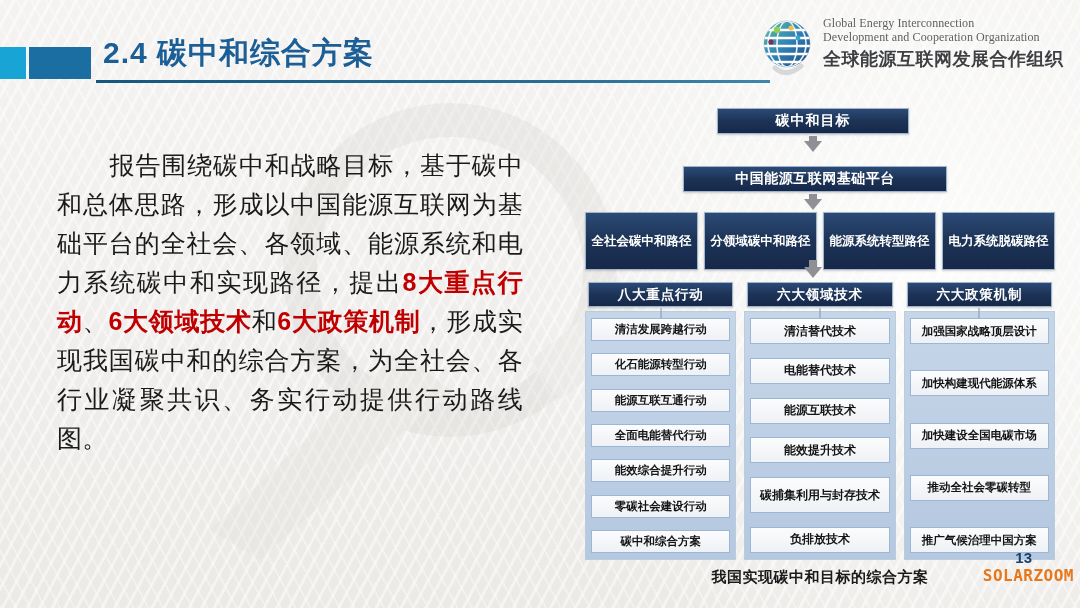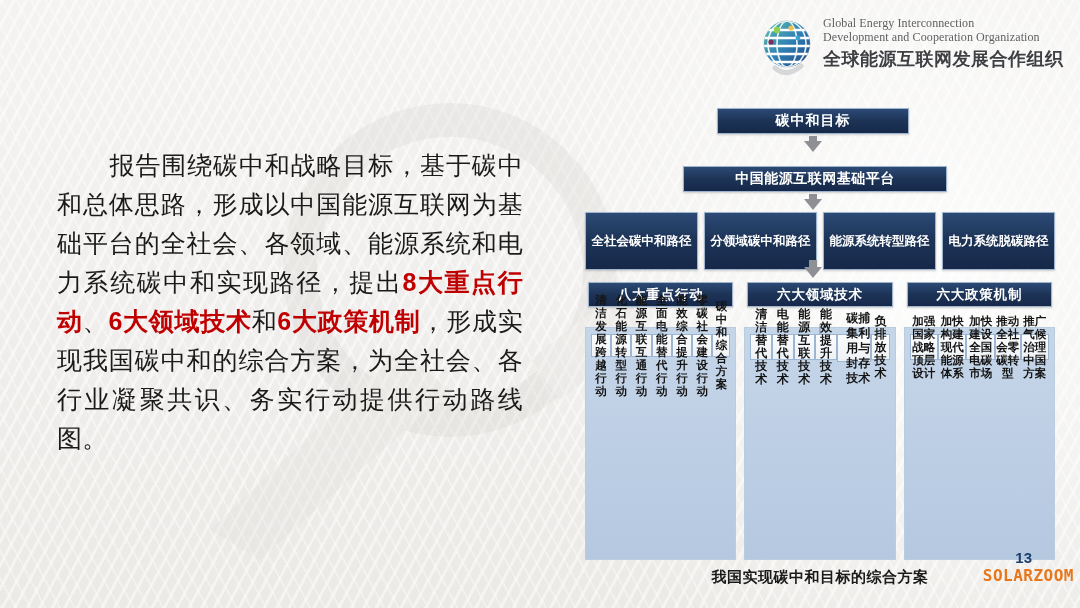--- a/index.html
+++ b/index.html
@@ -128,40 +128,40 @@
   .column { flex: 1 1 0; display: flex; flex-direction: column; }
   .col-head {
     height: 25px; font-size: 13.5px; letter-spacing: .8px;
     margin: 0 3px;
   }
   .col-panel {
     flex: 1 1 auto;
     background: linear-gradient(180deg, #c6d6e9 0%, #b4c8e0 100%);
     border: 1px solid #bcccdf;
     padding: 6px 5px 6px 5px;
-    display: flex; flex-direction: row; justify-content: space-between;
+    display: flex; flex-direction: column; justify-content: space-between;
     position: relative;
-    margin-top: 20px;
+    margin-top: 4px;
   }
   .col-connector {
     position: absolute; left: 50%; top: -4px; width: 1px; height: 10px;
     background: #7f93ad; transform: translateX(-50%);
   }
   .item {
     background: linear-gradient(180deg, #fbfcfd 0%, #eef1f5 100%);
     border: 1px solid #9db6d4;
     color: #141414;
     font-weight: bold;
     display: flex; align-items: center; justify-content: center;
     text-align: center;
     line-height: 13px;
   }
   .col-a .item { font-size: 11.5px; height: 23px; }
   .col-b .item { font-size: 12px;   height: 26px; }
-  .col-b .item.tall { height: 28px; line-height: 15px; text-align: right; }
+  .col-b .item.tall { height: 36px; line-height: 15px; text-align: right; }
   .col-c .item { font-size: 11.5px; height: 26px; }
 
   #diagram-caption {
     position: absolute; left: 585px; top: 568px; width: 470px;
     text-align: center; font-size: 15px; font-weight: bold; color: #1a1a1a;
     letter-spacing: .5px;
   }
 
   
   #page-number {
@@ -180,20 +180,26 @@
 
 <div id="slide">
   <div id="texture"></div>
 
   <svg id="ghost-mark" viewBox="0 0 560 500" aria-hidden="true">
     <circle cx="300" cy="210" r="150" fill="none" stroke="#d8d6d2" stroke-width="34"></circle>
     <path d="M60 470 L250 290 L300 330 L110 500 Z" fill="#e3e1dd"></path>
     <path d="M380 300 L470 230 L500 270 L410 340 Z" fill="#e6e4e0"></path>
   </svg>
 
+  <div id="header">
+    <div class="hdr-block" id="hdr-block-cyan"></div>
+    <div class="hdr-block" id="hdr-block-blue"></div>
+    <div id="title">2.4 碳中和综合方案</div>
+    <div id="title-rule"></div>
+  </div>
 
   <div id="logo">
     <svg id="logo-globe" viewBox="0 0 60 60" aria-hidden="true">
       <defs>
         <clipPath id="globeclip">
             <circle cx="30" cy="28" r="23"></circle>
           </clipPath>
         <linearGradient id="gg1" x1="0" y1="0" x2="1" y2="1">
           <stop offset="0" stop-color="#5cc4a8"></stop>
             <stop offset=".5" stop-color="#2f7fb5"></stop>

